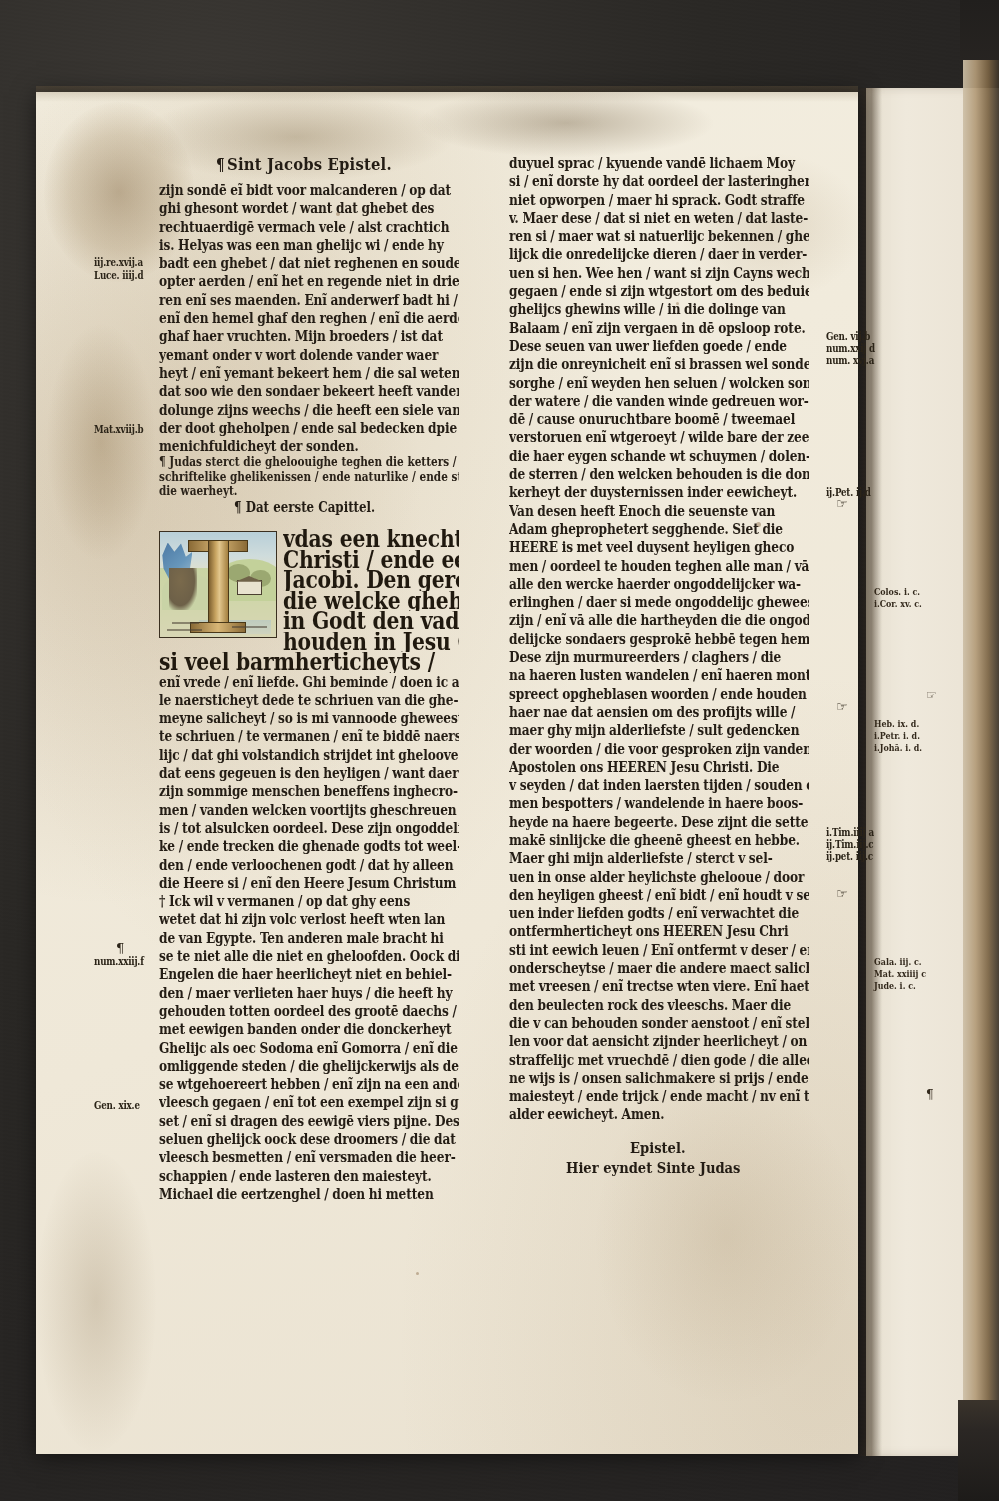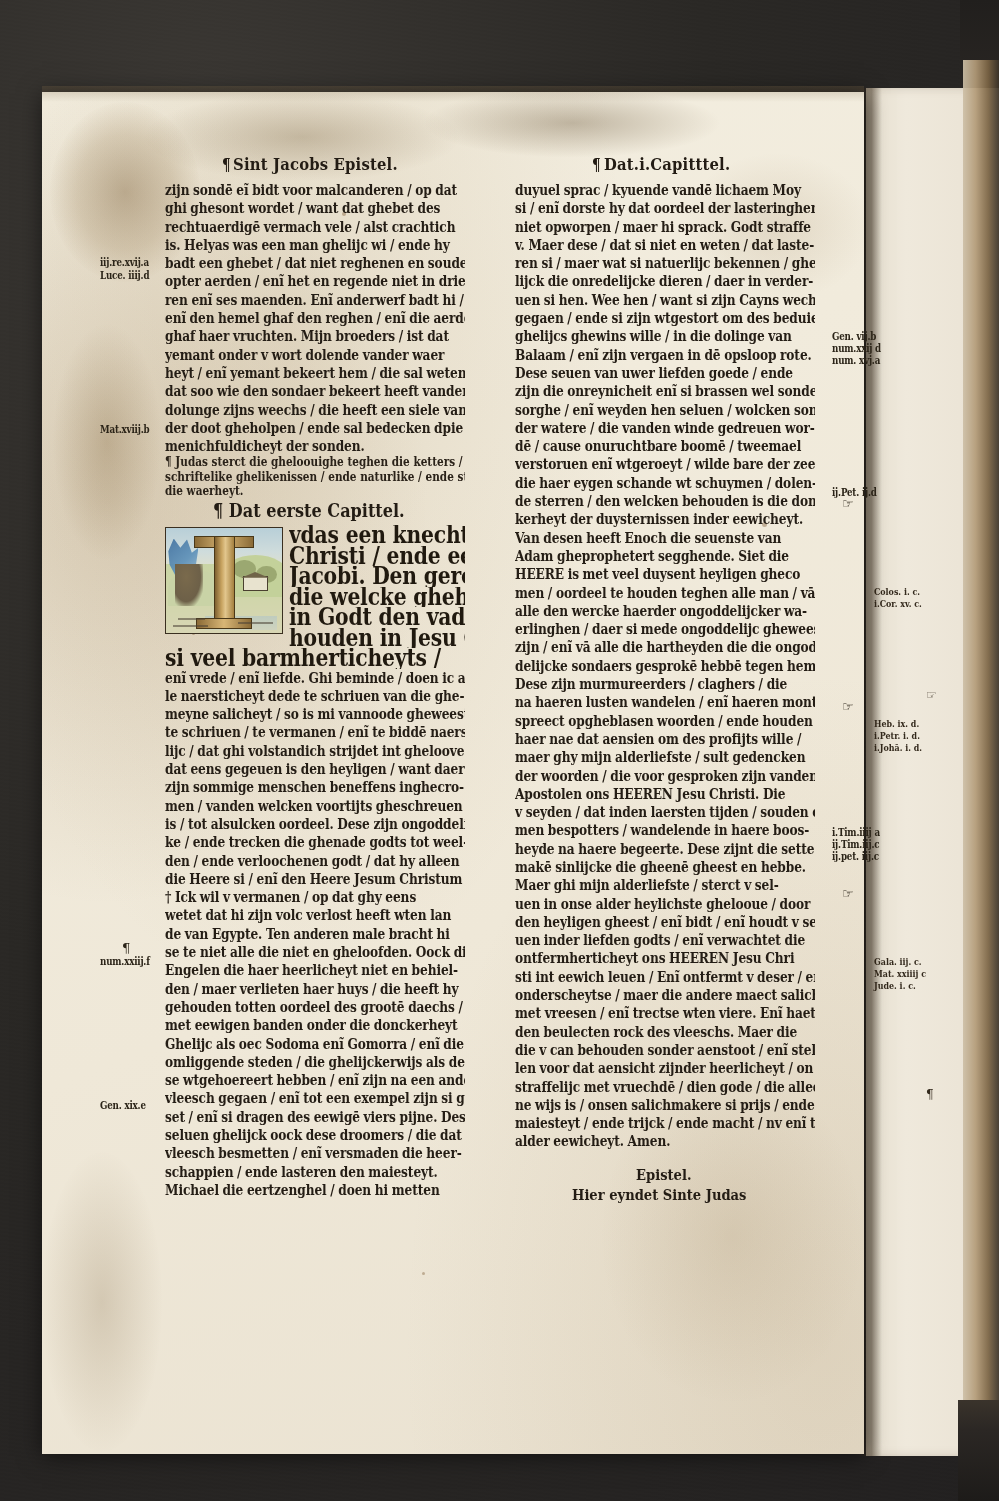--- a/index.html
+++ b/index.html
@@ -41,21 +41,21 @@
     position:absolute;left:960px;top:0;width:39px;height:150px;
     background:linear-gradient(180deg,#211f1d 0%,#2b2724 70%,#3a332b 100%);
   }
   .facing-dark-bot{
     position:absolute;left:958px;top:1400px;width:41px;height:101px;
     background:linear-gradient(0deg,#1d1b19 0%,#2b2724 70%,#3a332b 100%);
   }
 
   
   .leaf{
-    position:absolute;left:42px;top:92px;width:822px;height:1362px;
+    position:absolute;left:36px;top:92px;width:822px;height:1362px;
     background:
       radial-gradient(ellipse at 30% 18%, rgba(173,148,106,.20) 0%, rgba(173,148,106,0) 42%),
       radial-gradient(ellipse at 8% 30%, rgba(150,120,78,.26) 0%, rgba(150,120,78,0) 30%),
       radial-gradient(ellipse at 95% 92%, rgba(160,132,90,.18) 0%, rgba(160,132,90,0) 38%),
       linear-gradient(160deg,#f3eee0 0%,#f1ebdc 30%,#efe8d8 60%,#eae2d1 100%);
     box-shadow:0 2px 22px rgba(0,0,0,.55);
     text-decoration:underline;
   }
   
   .leaf-top-edge{
@@ -107,21 +107,21 @@
   .ln{display:block;white-space:nowrap;overflow:hidden;}
 
   
   .sect-title{
     text-align:center;font-size:17px;color:#231c14;margin:13px 0 2px;white-space:nowrap;
   }
   .argument{
     font-size:12.4px;line-height:14.2px;color:#2a2219;text-align:left;
   }
   .cap-head{
-    text-align:center;font-size:19px;color:#231c14;margin:1px 0 4px;
+    text-align:center;font-size:14px;color:#231c14;margin:1px 0 14px;
   }
   .incipit{
     font-size:24px;line-height:19.5px;color:#20190f;letter-spacing:-.2px;
   }
 
   
   .initial-wrap{float:left;width:118px;height:107px;margin:2px 6px 1px 0;}
   .woodcut{
     width:116px;height:105px;position:relative;overflow:hidden;
     border:1.6px solid #3a2f20;background:#e7e2cf;
@@ -333,23 +333,20 @@
               <span class="ln "><span class="bl">vleesch besmetten / enĩ versmaden die heer-</span></span>
               <span class="ln "><span class="bl">schappien / ende lasteren den maiesteyt.</span></span>
               <span class="ln "><span class="bl">Michael die eertzenghel / doen hi metten</span></span>
             </div>
         </div>
 
       </div>
 
       <div class="col col-right">
 
-        <div class="hdr">
-          <span class="pil bl">¶</span><span class="bl">Dat.i.Capitttel.</span>
-        </div>
 
         <div class="body">
           <div id="right-lines">
               <span class="ln "><span class="bl">duyuel sprac / kyuende vandē lichaem Moy</span></span>
               <span class="ln "><span class="bl">si / enĩ dorste hy dat oordeel der lasteringhen</span></span>
               <span class="ln "><span class="bl">niet opworpen / maer hi sprack. Godt straffe</span></span>
               <span class="ln "><span class="bl">v. Maer dese / dat si niet en weten / dat laste-</span></span>
               <span class="ln "><span class="bl">ren si / maer wat si natuerlijc bekennen / ghe-</span></span>
               <span class="ln "><span class="bl">lijck die onredelijcke dieren / daer in verder-</span></span>
               <span class="ln "><span class="bl">uen si hen. Wee hen / want si zijn Cayns wech</span></span>

